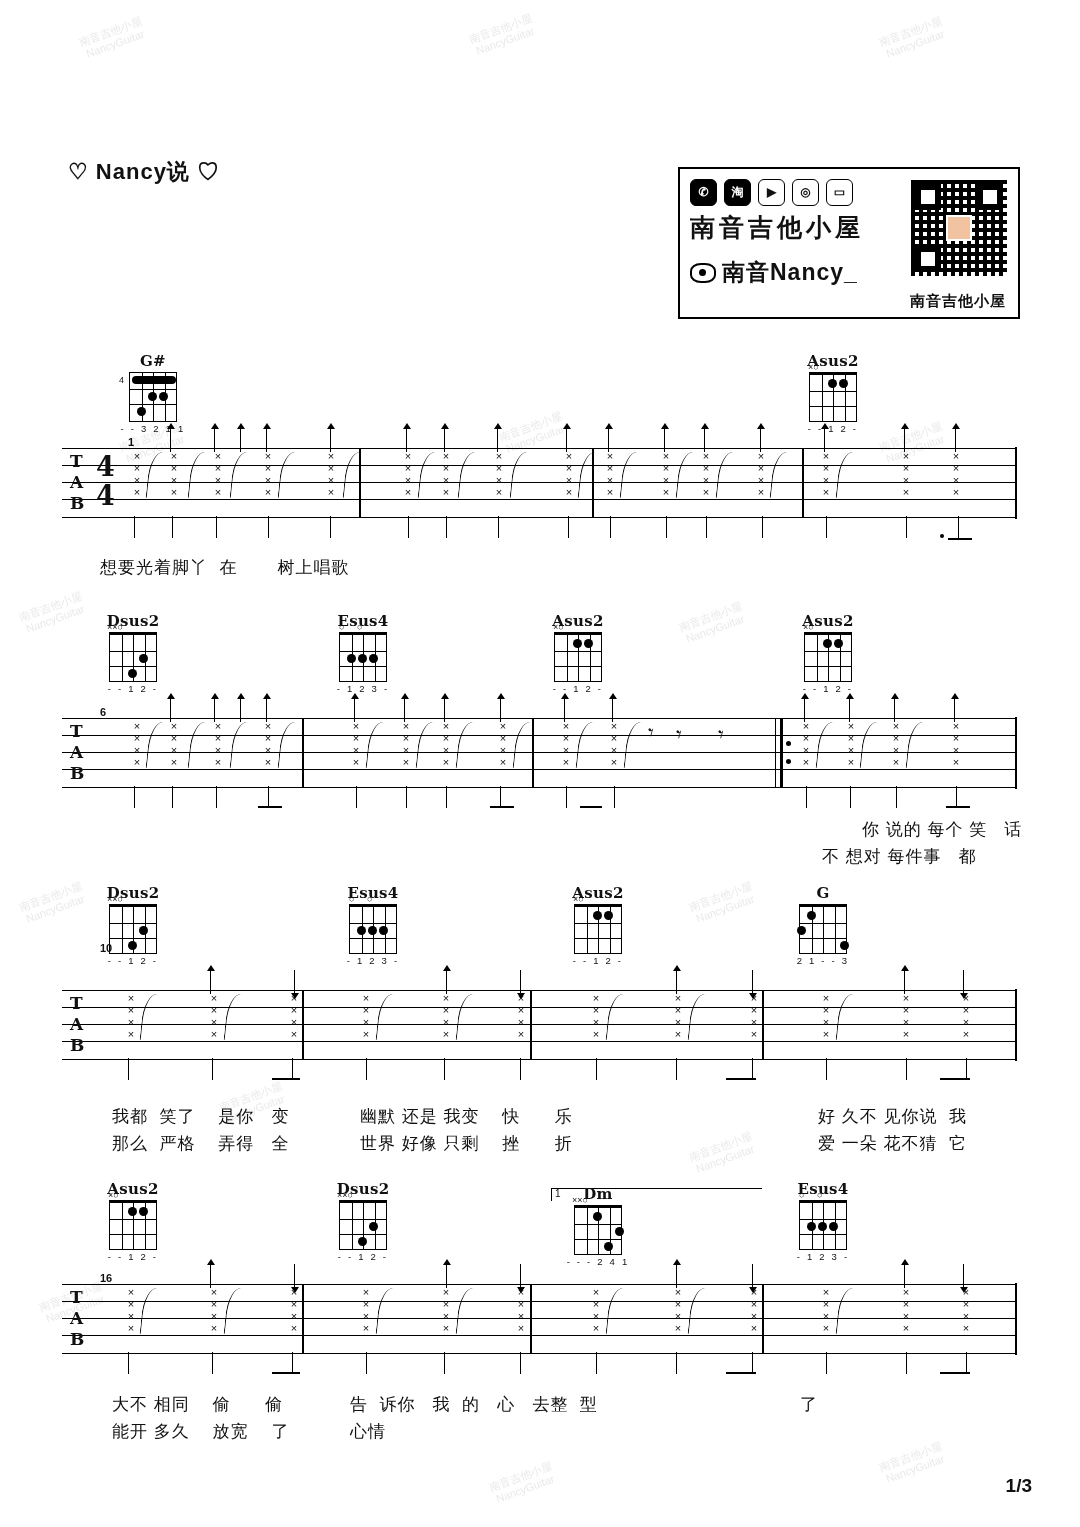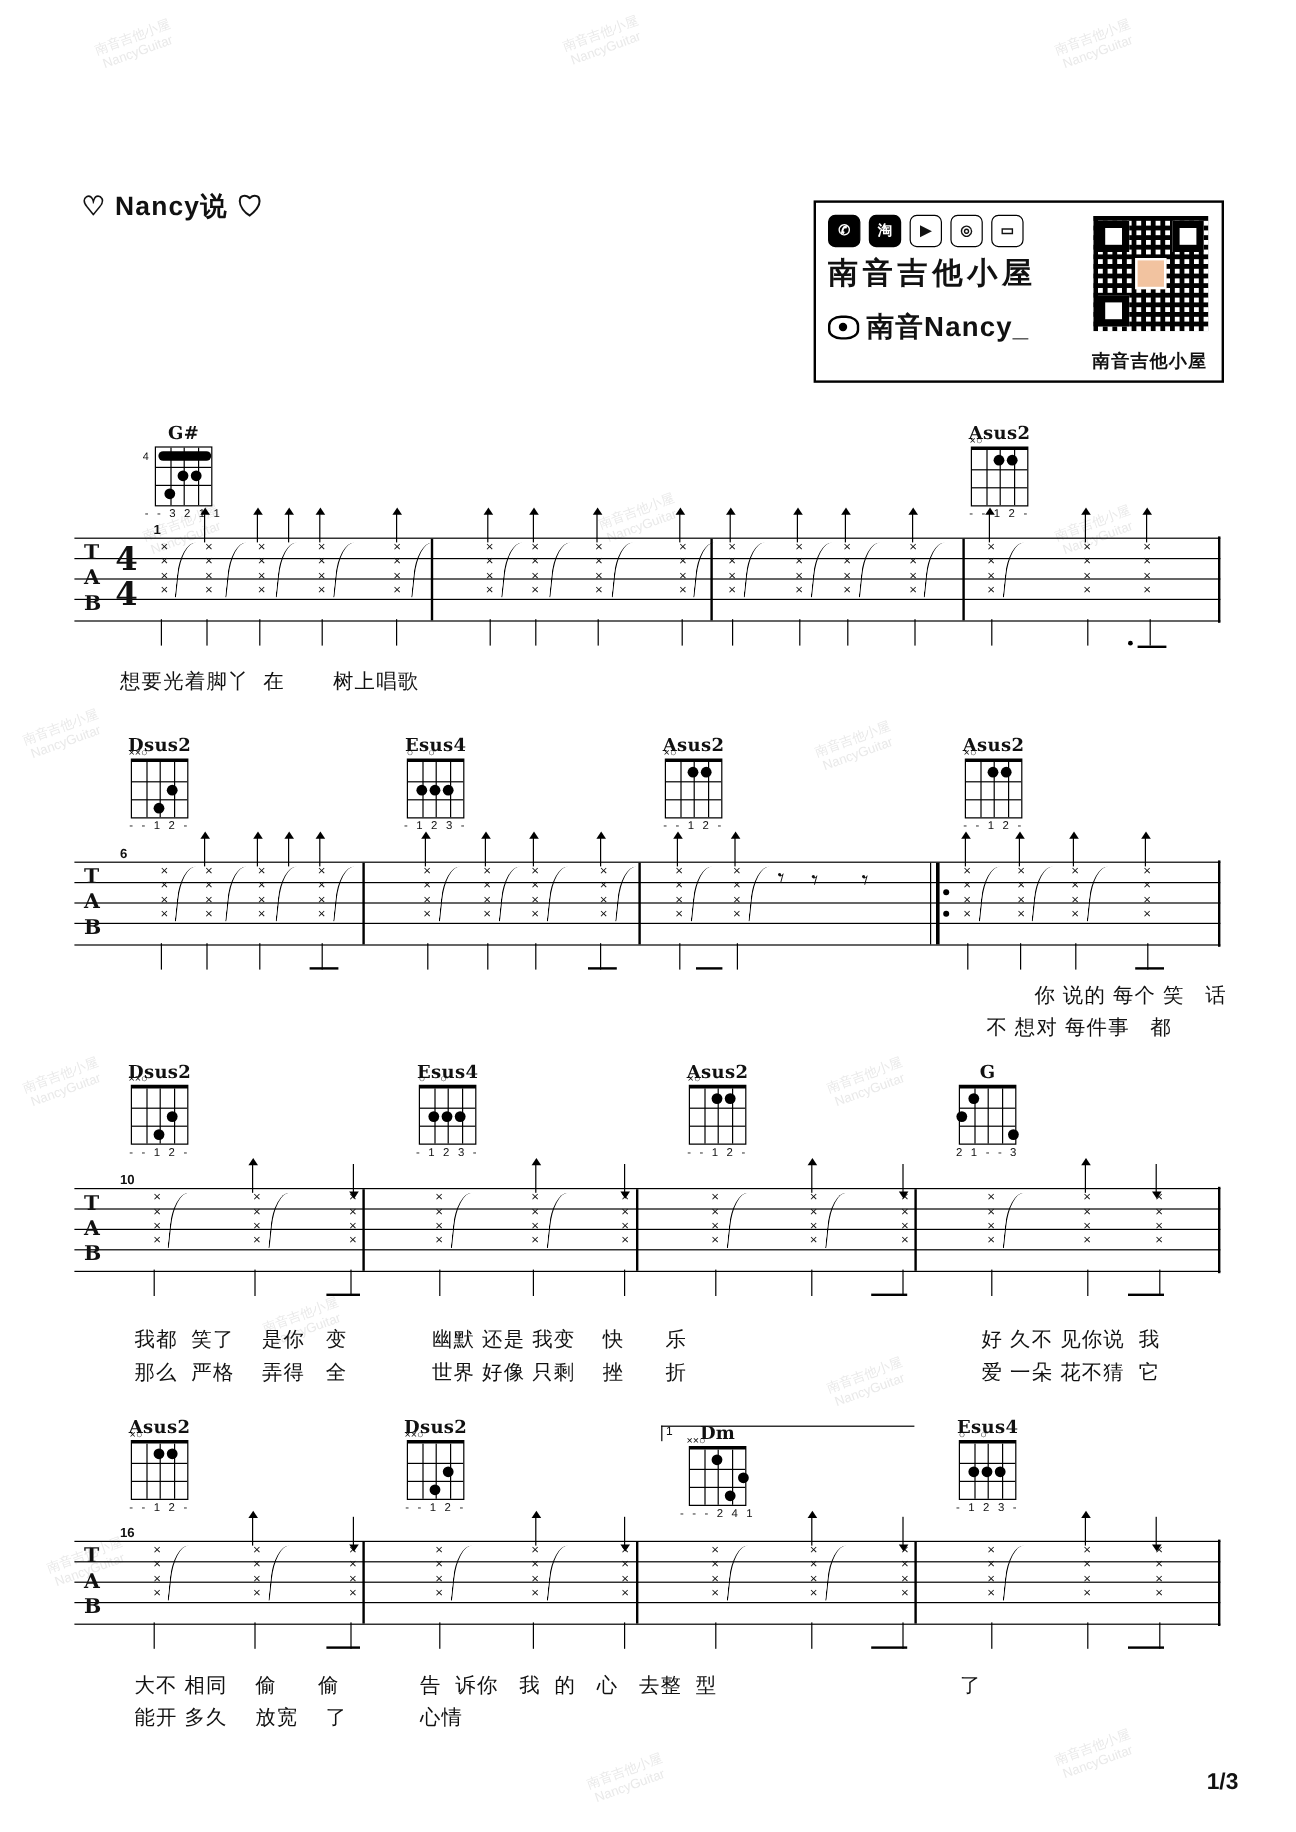--- a/index.html
+++ b/index.html
@@ -525,21 +525,21 @@
     <div class="chordbox" style="left:790px;top:884px;">
       <div class="chordname">G</div>
       <div class="grid">
         <div class="fdot" style="left:-3px;top:19px;"></div>
         <div class="fdot" style="left:7px;top:4px;"></div>
         <div class="fdot" style="left:40px;top:34px;"></div>
       </div>
       <div class="fingers">2 1 - - 3</div>
     </div>
 
-    <div class="measnum" style="left:100px;top:978px;">10</div>
+    <div class="measnum" style="left:100px;top:942px;">10</div>
     <div class="staff" style="top:990px;">
       <div class="tabword" style="line-height:21px;">T<br>A<br>B</div>
       <div class="lend"></div>
       <div class="barline" style="left:240px;"></div>
       <div class="barline" style="left:468px;"></div>
       <div class="barline" style="left:700px;"></div>
     </div>
 
     <div class="xcol" style="left:125px;top:992px;">×<span>×</span><span>×</span><span>×</span></div>
     <div class="xcol" style="left:208px;top:992px;">×<span>×</span><span>×</span><span>×</span></div>

